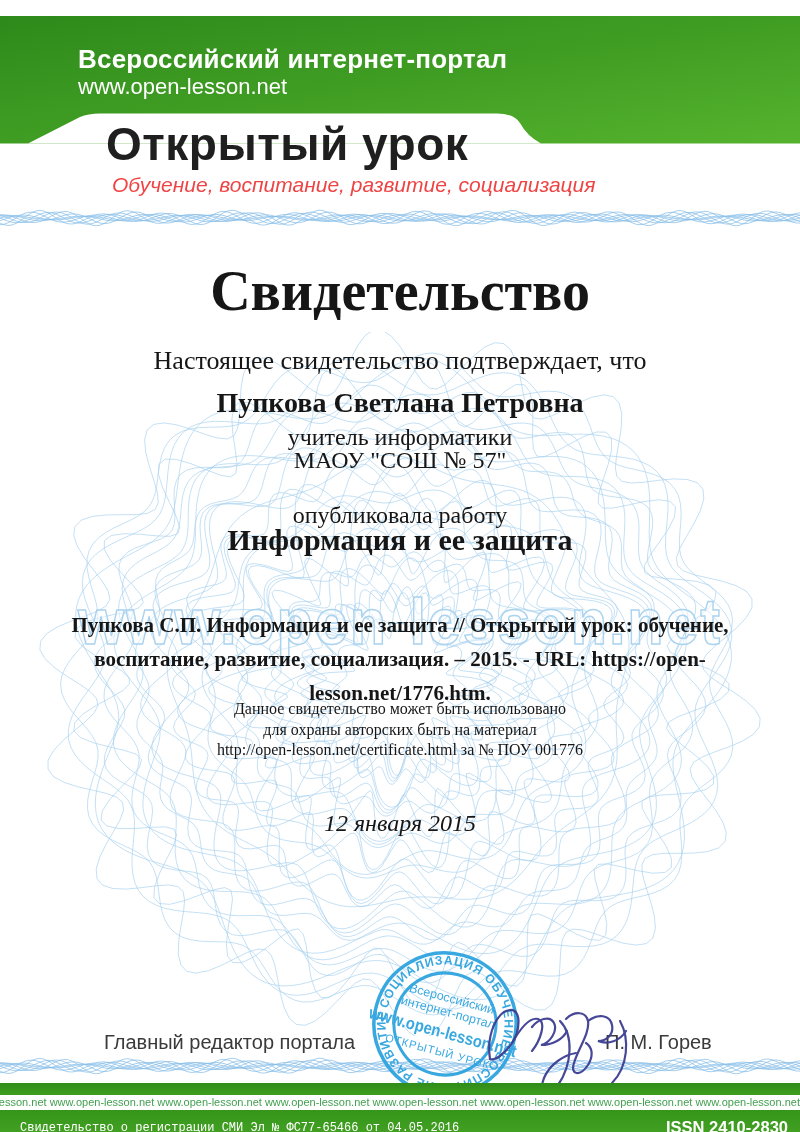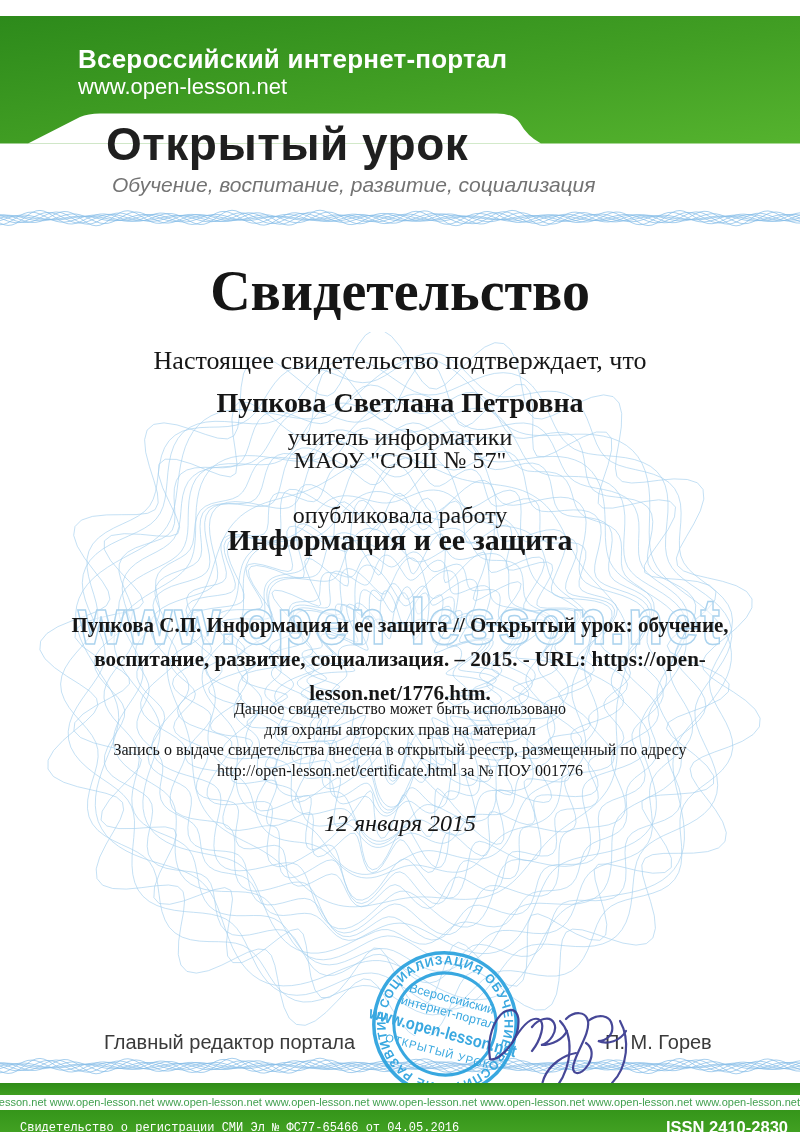--- a/index.html
+++ b/index.html
@@ -14,21 +14,21 @@
 
   
   #header-art { left:0; top:0; width:800px; height:130px; }
   .hdr-line1 { left:78px; top:28px; font-family:"Liberation Sans",sans-serif;
                font-weight:700; font-size:26px; color:#ffffff; letter-spacing:.2px; }
   .hdr-line2 { left:78px; top:58px; font-family:"Liberation Sans",sans-serif;
                font-size:22px; color:#ffffff; }
   .brand-title { left:106px; top:101px; font-family:"Liberation Sans",sans-serif;
                font-weight:600; font-size:46px; color:#1f1f1f; letter-spacing:.5px; }
   .brand-sub { left:112px; top:157px; font-family:"Liberation Sans",sans-serif;
-               font-style:italic; font-size:21px; color:#737373; }
+               font-style:italic; font-size:21px; color:#ef4444; }
 
   
   #strip-top { left:0; top:191px; width:800px; height:22px; }
   #strip-bottom { left:0; top:1039px; width:800px; height:22px; }
   #rosette { left:10px; top:316px; width:780px; height:704px; }
   #watermark-svg { left:0; top:556px; width:800px; height:92px; }
 
   
   .cert-title { top:243px; font-size:56px; font-weight:700; }
   .cert-intro { top:330px; font-size:26px; }
@@ -156,22 +156,21 @@
   <div class="abs ctr cert-work">Информация и ее защита</div>
 
   <div class="abs ctr cert-bib">
     <div>Пупкова С.П. Информация и ее защита // Открытый урок: обучение,</div>
     <div>воспитание, развитие, социализация. – 2015. - URL: https://open-</div>
     <div>lesson.net/1776.htm.</div>
   </div>
 
   <div class="abs ctr cert-usage">
     <div>Данное свидетельство может быть использовано</div>
-    <div>для охраны авторских прав на материал</div>
-    <div>Запись о выдаче свидетельства внесена в открытый реестр, размещенный по адресу</div>
+    <div>для охраны авторских быть на материал</div>
     <div>http://open-lesson.net/certificate.html за № ПОУ 001776</div>
   </div>
 
   <div class="abs ctr cert-date">12 января 2015</div>
 
   <div class="abs editor-label">Главный редактор портала</div>
   <div class="abs editor-name">П. М. Горев</div>
 
   <svg id="stamp-svg" class="abs" viewBox="0 0 180 180" xmlns="http://www.w3.org/2000/svg">
     <g transform="rotate(15 90 90)" fill="none" stroke="#2ba2de">

